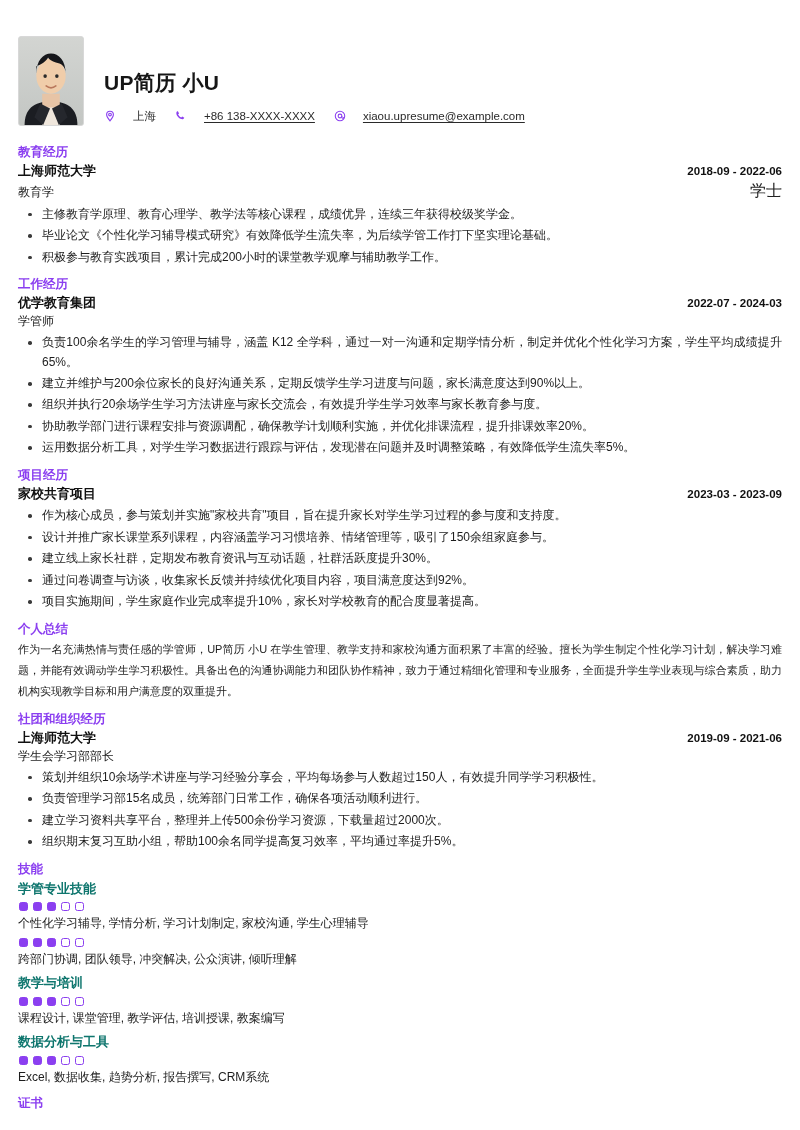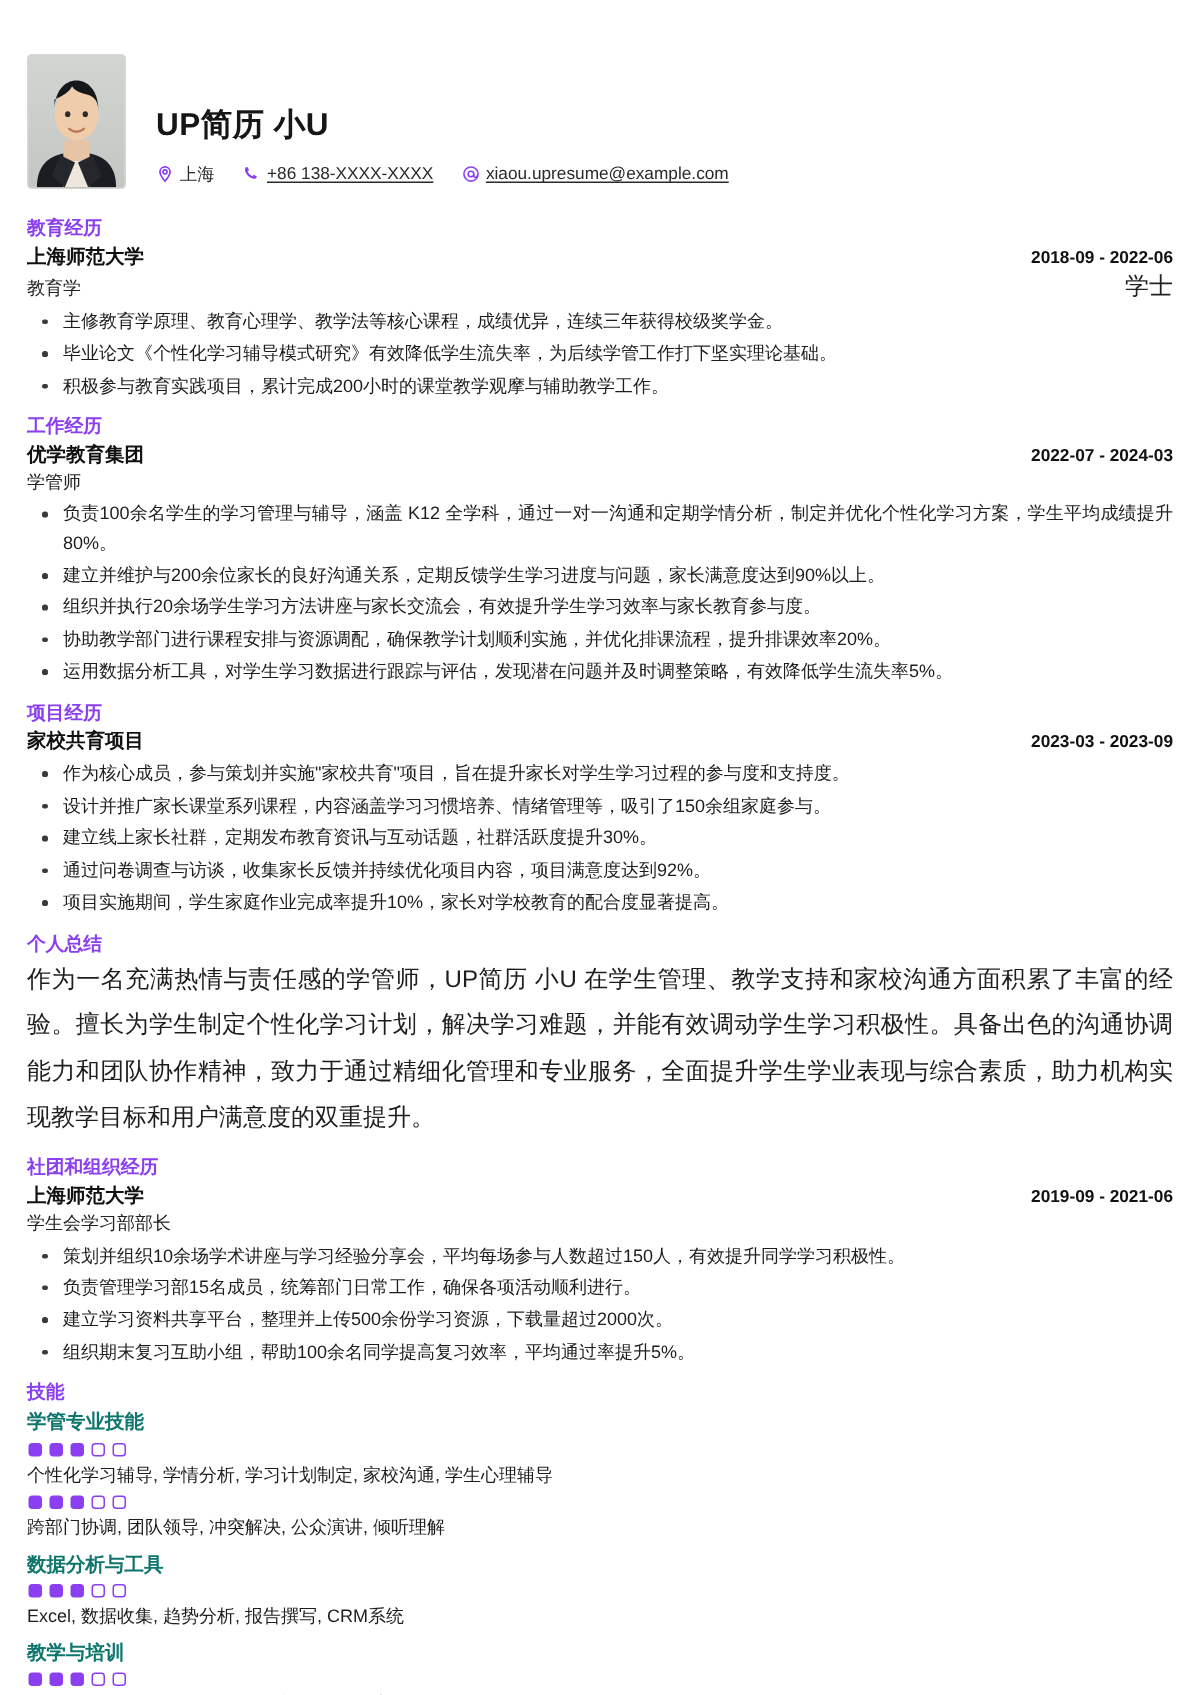--- a/index.html
+++ b/index.html
@@ -46,21 +46,21 @@
     margin-bottom: 12px;
   }
   .contact-row {
     display: flex;
     align-items: center;
     gap: 7px;
     flex-wrap: wrap;
     font-size: 11.5px;
     color: #2a2a2a;
   }
-  .contact-item { display: flex; align-items: center; gap: 4px; }
+  .contact-item { display: flex; align-items: center; gap: 17px; }
   .contact-item .ico { display: inline-flex; width: 12px; height: 12px; color: #8b3ff0; }
   .contact-item .ico svg { width: 12px; height: 12px; display: block; }
   .contact-item .val.link { text-decoration: underline; text-underline-offset: 2px; }
   .sep-gap { width: 5px; }
 
   
   .section { margin-bottom: 9px; }
   .section-title {
     color: #8b3ff0;
     font-size: 12.5px;
@@ -96,21 +96,21 @@
     left: 10px;
     top: 8px;
     width: 3.5px;
     height: 3.5px;
     border-radius: 50%;
     background: #3a3a3a;
   }
   ul.bullets li b { font-weight: 400; }
 
   .summary-text {
-    font-size: 16px;
+    font-size: 11px;
     line-height: 1.92;
     color: #1d1d1d;
     text-align: justify;
     margin-top: 1px;
   }
 
   
   .skill-block { margin-bottom: 5px; }
   .skill-name { font-size: 13px; font-weight: 700; color: #0f766e; line-height: 1.5; }
   .dots { display: flex; gap: 5px; margin: 4px 0 3px 1px; }
@@ -211,21 +211,21 @@
 
   <div class="section">
     <div class="section-title">工作经历</div>
     <div class="entry">
       <div class="entry-line">
         <span class="entry-org">优学教育集团</span>
         <span class="entry-date">2022-07 - 2024-03</span>
       </div>
       <div class="entry-role">学管师</div>
       <ul class="bullets">
-          <li><span>负责</span><b>100余名</b><span>学生的学习管理与辅导，涵盖 K12 全学科，通过一对一沟通和定期学情分析，制定并优化个性化学习方案，学生平均成绩提升</span><b>80%</b><span>。</span></li>
+          <li><span>负责</span><b>100余名</b><span>学生的学习管理与辅导，涵盖 K12 全学科，通过一对一沟通和定期学情分析，制定并优化个性化学习方案，学生平均成绩提升</span><b>65%</b><span>。</span></li>
           <li><span>建立并维护与</span><b>200余位</b><span>家长的良好沟通关系，定期反馈学生学习进度与问题，家长满意度达到</span><b>90%</b><span>以上。</span></li>
           <li><span>组织并执行</span><b>20余场</b><span>学生学习方法讲座与家长交流会，有效提升学生学习效率与家长教育参与度。</span></li>
           <li><span>协助教学部门进行课程安排与资源调配，确保教学计划顺利实施，并优化排课流程，提升排课效率</span><b>20%</b><span>。</span></li>
           <li><span>运用数据分析工具，对学生学习数据进行跟踪与评估，发现潜在问题并及时调整策略，有效降低学生流失率</span><b>5%</b><span>。</span></li>
         </ul>
     </div>
   </div>
 
   <div class="section">
     <div class="section-title">项目经历</div>
@@ -284,41 +284,41 @@
           <div class="dots">
             <span class="dot on"></span>
             <span class="dot on"></span>
             <span class="dot on"></span>
             <span class="dot"></span>
             <span class="dot"></span>
           </div>
           <div class="skill-tags">跨部门协调, 团队领导, 冲突解决, 公众演讲, 倾听理解</div>
         </div>
         <div class="skill-block">
+          <div class="skill-name">教学与培训</div>
+          <div class="dots">
+            <span class="dot on"></span>
+            <span class="dot on"></span>
+            <span class="dot on"></span>
+            <span class="dot"></span>
+            <span class="dot"></span>
+          </div>
+          <div class="skill-tags">课程设计, 课堂管理, 教学评估, 培训授课, 教案编写</div>
+        </div>
+        <div class="skill-block">
           <div class="skill-name">数据分析与工具</div>
           <div class="dots">
             <span class="dot on"></span>
             <span class="dot on"></span>
             <span class="dot on"></span>
             <span class="dot"></span>
             <span class="dot"></span>
           </div>
           <div class="skill-tags">Excel, 数据收集, 趋势分析, 报告撰写, CRM系统</div>
         </div>
-        <div class="skill-block">
-          <div class="skill-name">教学与培训</div>
-          <div class="dots">
-            <span class="dot on"></span>
-            <span class="dot on"></span>
-            <span class="dot on"></span>
-            <span class="dot"></span>
-            <span class="dot"></span>
-          </div>
-          <div class="skill-tags">课程设计, 课堂管理, 教学评估, 培训授课, 教案编写</div>
-        </div>
       </div>
   </div>
 
   <div class="section">
     <div class="section-title">证书</div>
 
   </div>
 
 </div>
 

